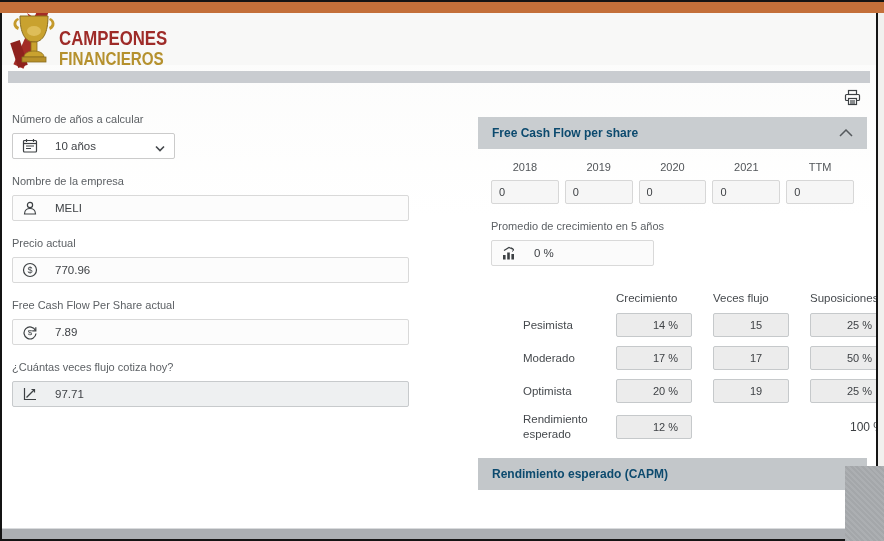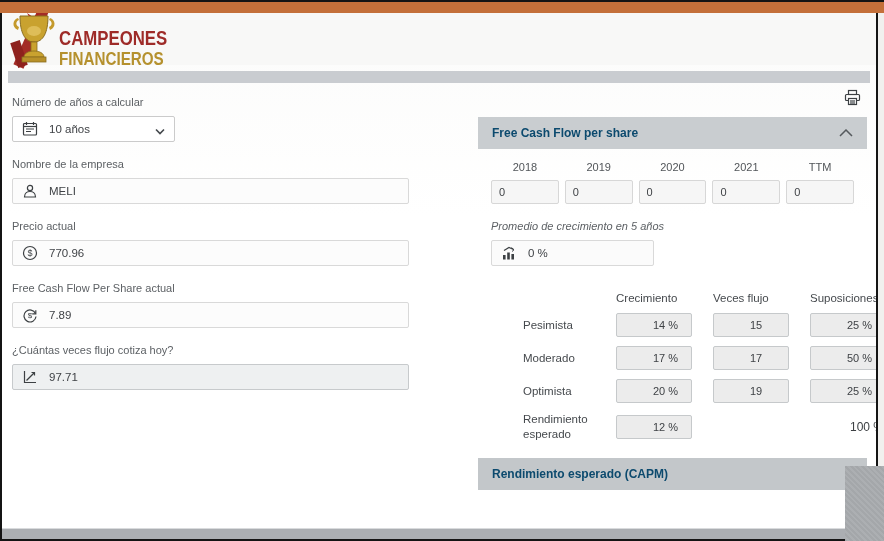--- a/index.html
+++ b/index.html
@@ -19,26 +19,26 @@
   
   .logo-area { position:absolute; left:0; top:5px; width:100%; height:58px; background:#f8f8f7; }
   .trophy { position:absolute; left:8px; top:4px; }
   .logo-text { position:absolute; left:57px; top:20px; transform:scaleX(.8); transform-origin:left top; line-height:1; }
   .logo-line1 { font-size:21px; font-weight:bold; color:#9e2b28; letter-spacing:0px; }
   .logo-line2 { font-size:19px; font-weight:bold; color:#b5912e; margin-top:1px; }
   .divider { position:absolute; left:6px; top:69px; width:862px; height:12px; background:#c9ccd0; }
   .print-btn { position:absolute; left:838px; top:85px; width:24px; height:24px; display:flex; align-items:center; justify-content:center; cursor:pointer; background:transparent; border:none; }
 
   
-  .form { position:absolute; left:10px; top:94px; width:397px; }
+  .form { position:absolute; left:10px; top:111px; width:397px; }
   .f-label { font-size:11px; color:#5d6165; margin:16px 0 8px; }
   .f-label:first-child { margin-top:0; }
   .f-input {
     height:26px; border:1px solid #d9d9d9; background:#fcfcfc; border-radius:2px;
-    display:flex; align-items:center; gap:11px; padding:0 9px;
+    display:flex; align-items:center; gap:17px; padding:0 9px;
     font-size:11.5px; color:#3f4246;
   }
   .f-input.disabled { background:#eef0f1; border-color:#c7cacc; }
   .select-box { width:163px; position:relative; background:#ffffff; border-color:#cbcbcb; cursor:pointer; }
   .select-caret { position:absolute; right:9px; top:8px; }
   .icn { flex:0 0 auto; display:flex; }
 
   
   .panel-col { position:absolute; left:476px; top:115px; width:389px; }
   .p-header {
@@ -194,21 +194,21 @@
         <div class="year-label">2020</div>
         <div class="year-label">2021</div>
         <div class="year-label">TTM</div>
         <input class="year-input" readonly="" value="0" style="">
         <input class="year-input" readonly="" value="0" style="">
         <input class="year-input" readonly="" value="0" style="">
         <input class="year-input" readonly="" value="0" style="">
         <input class="year-input" readonly="" value="0" style="">
       </div>
       <div class="avg-block">
-        <div class="f-label" style="margin-top:9px;font-style:italic;">Promedio de crecimiento en 5 años</div>
+        <div class="f-label" style="margin-top:9px;">Promedio de crecimiento en 5 años</div>
         <div class="f-input avg-input">
           <span class="icn">
             <svg width="16" height="16" viewBox="0 0 16 16" fill="none" stroke="#3c4043" stroke-width="1.2">
               <rect x="2" y="10" width="2.6" height="4.5" fill="#3c4043" stroke="none"></rect>
               <rect x="6.2" y="7.5" width="2.6" height="7" fill="#3c4043" stroke="none"></rect>
               <rect x="10.4" y="9" width="2.6" height="5.5" fill="#3c4043" stroke="none"></rect>
               <polyline points="3,5.5 8,2.5 12.5,4.5"></polyline>
               <polyline points="10.5,2.5 13,4.8 11,6.5" stroke-width="1"></polyline>
             </svg>
           </span>

